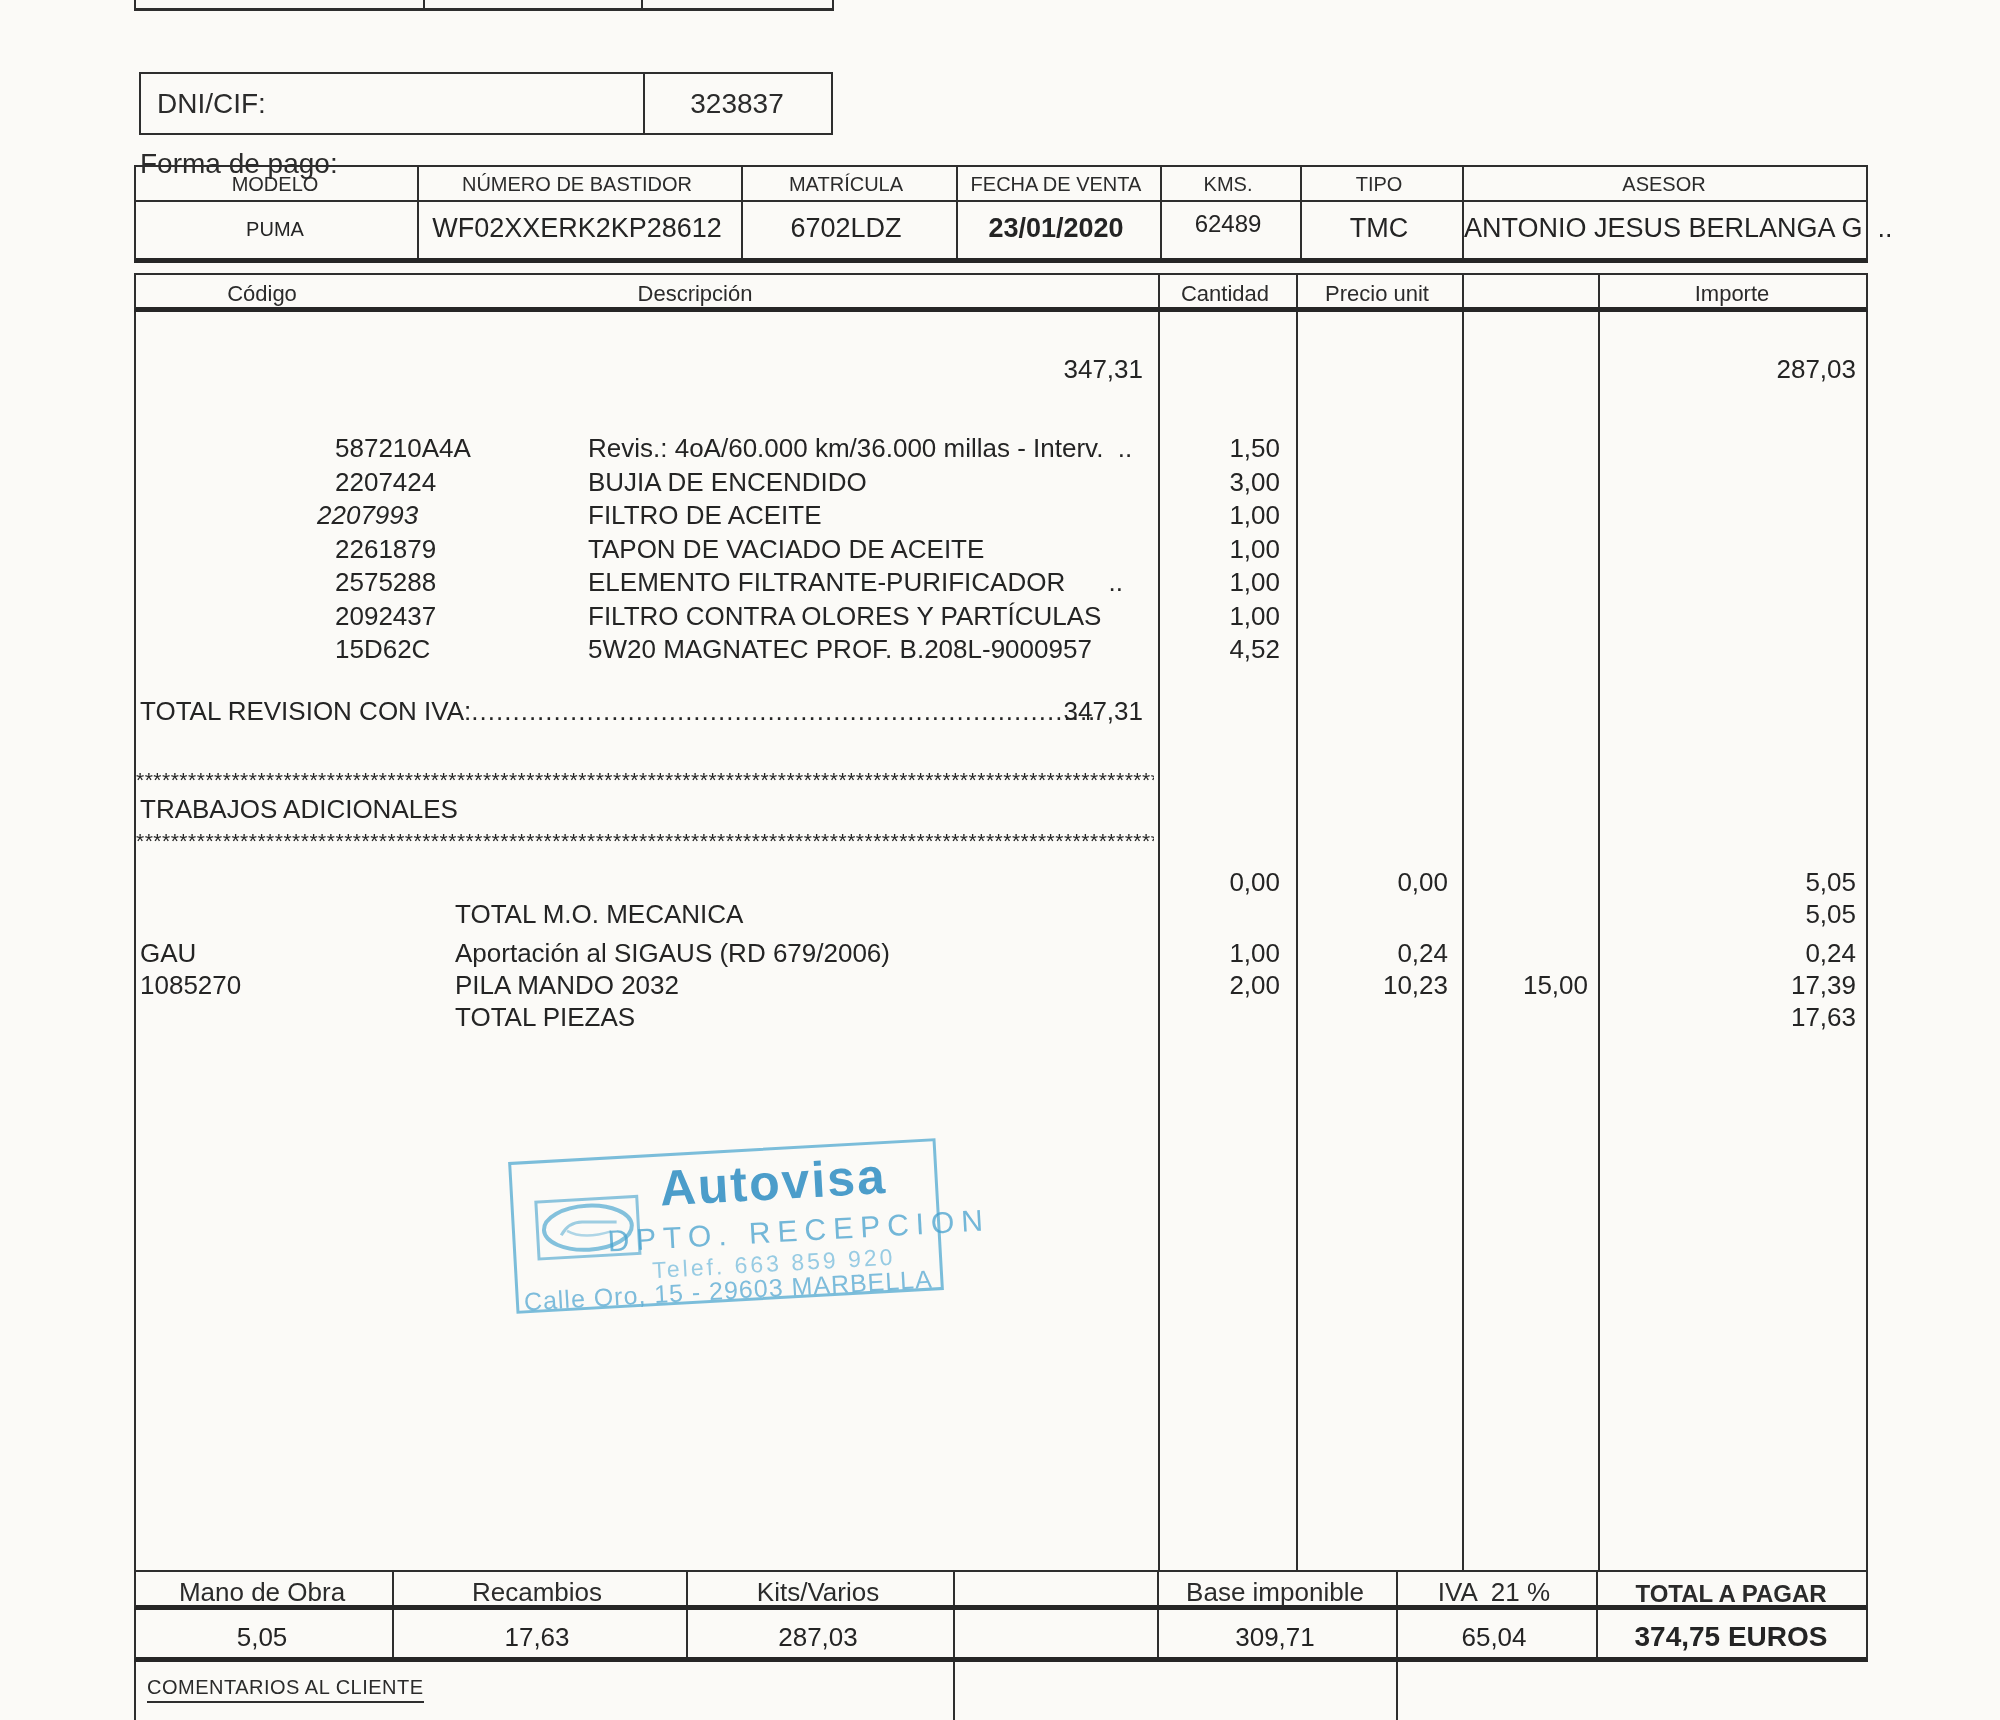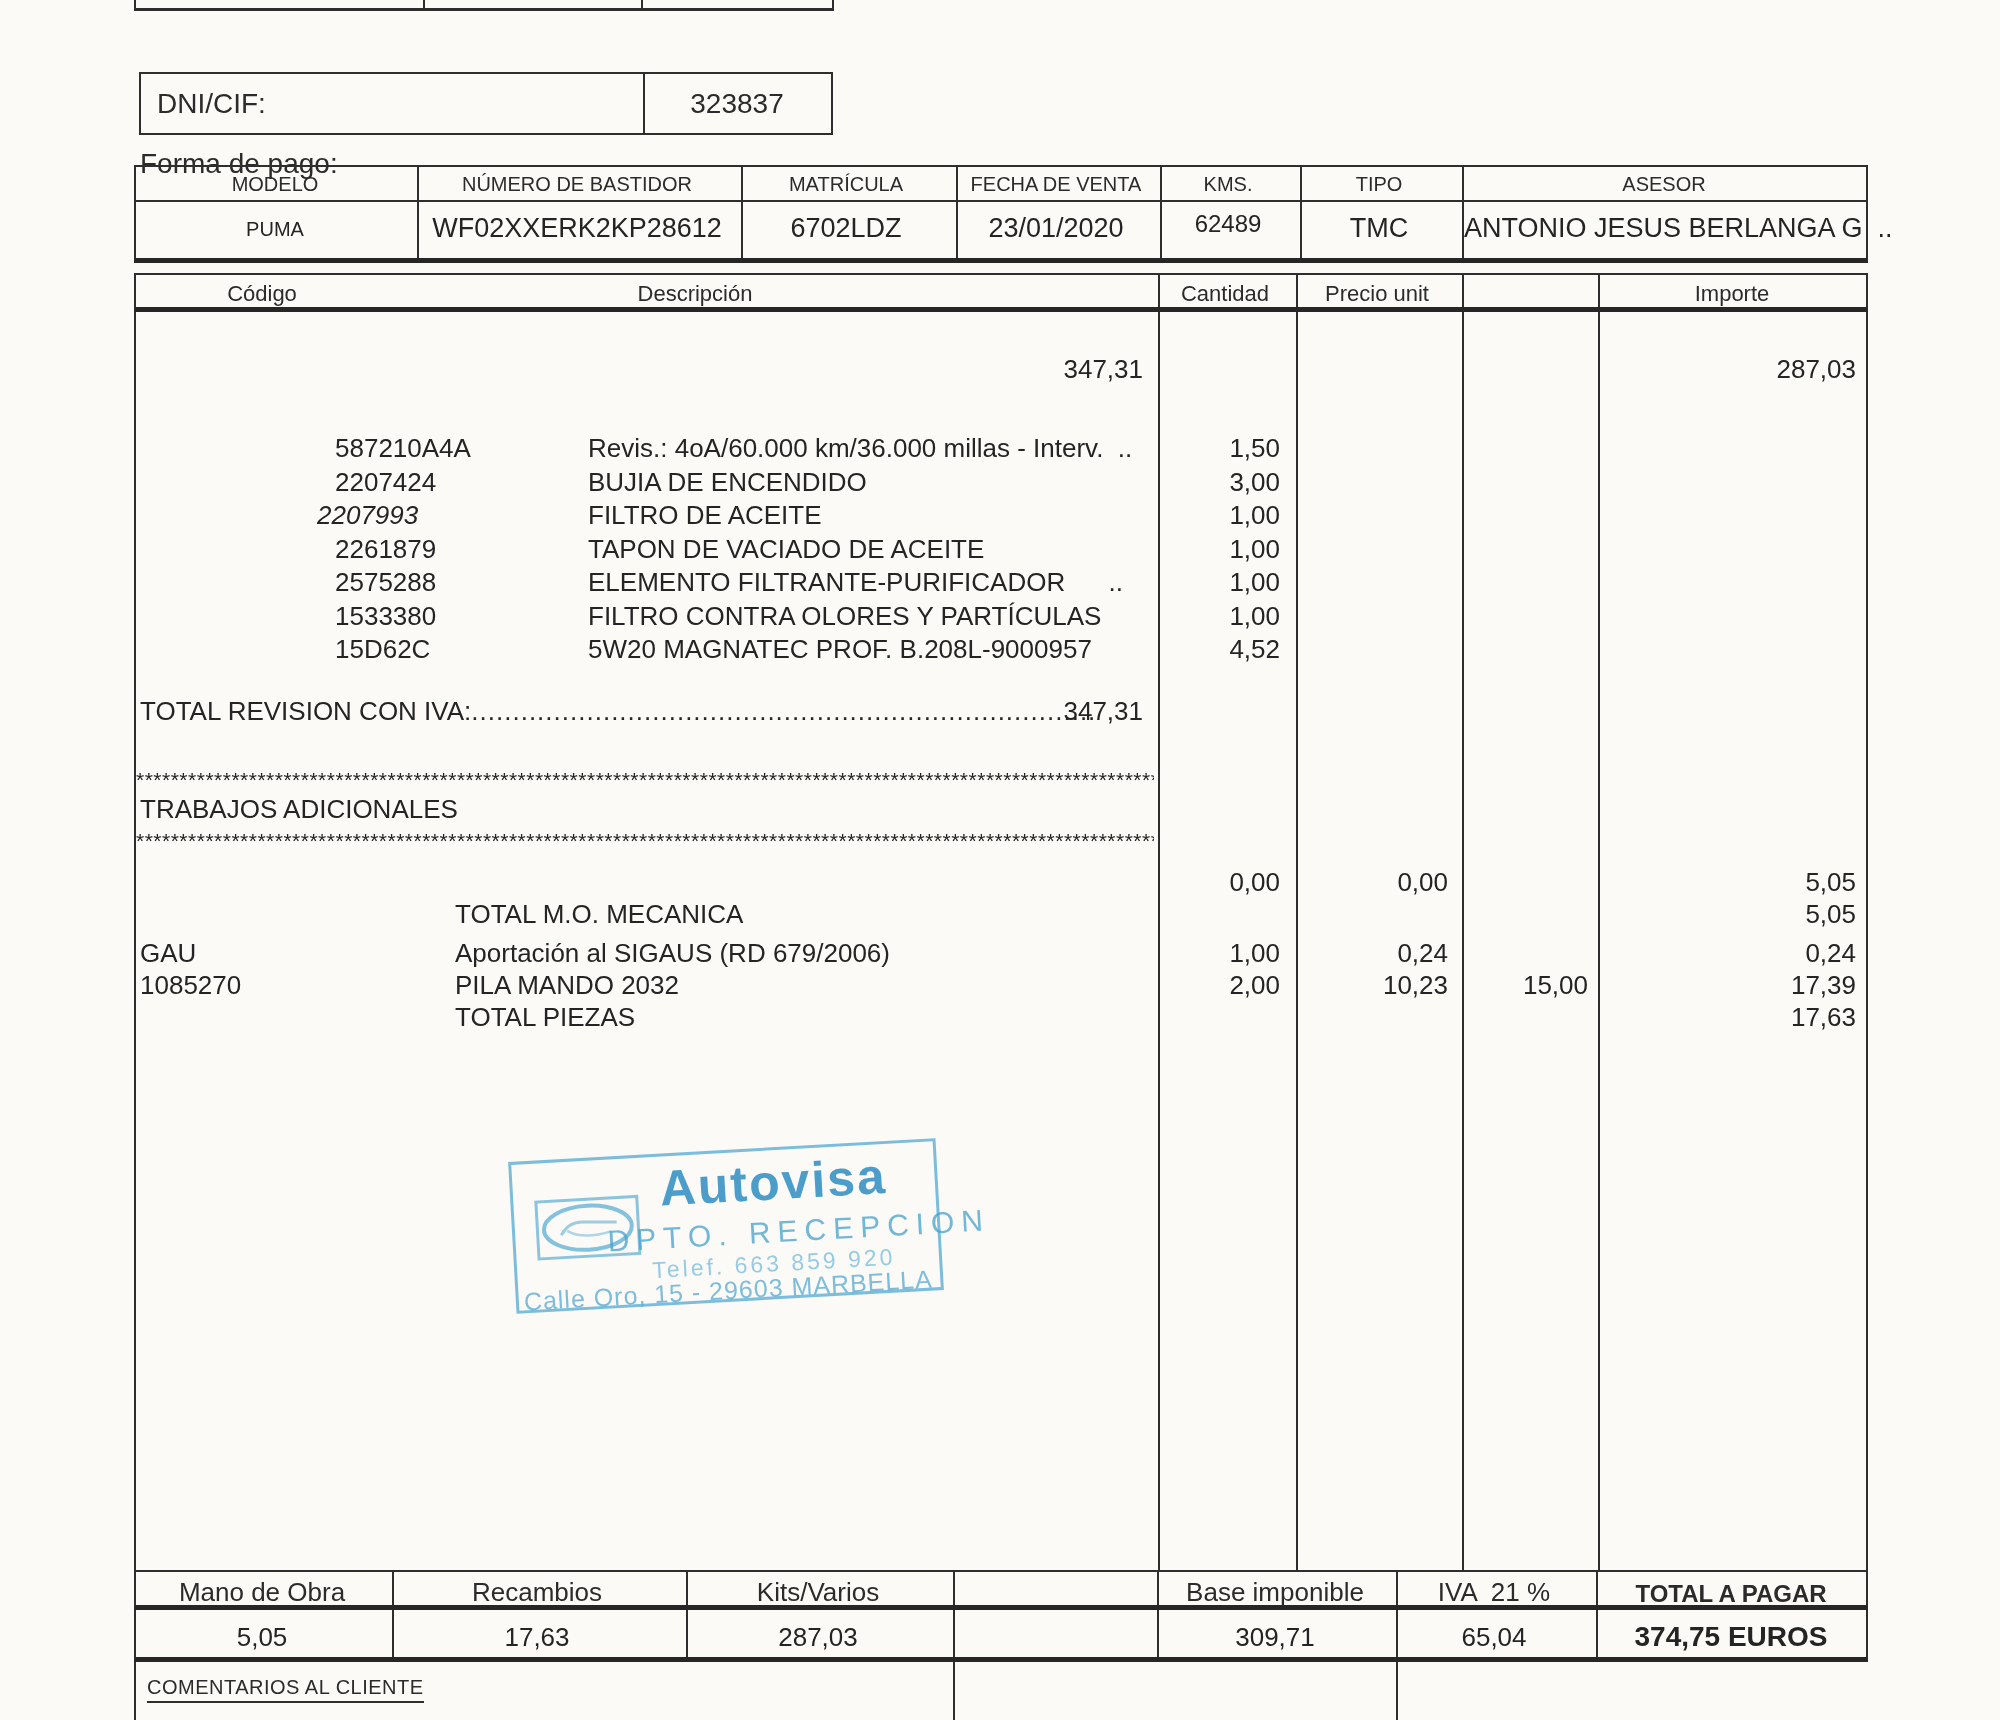--- a/index.html
+++ b/index.html
@@ -69,21 +69,21 @@
   <span class="abs f20 c" style="left:577px;top:173px;">NÚMERO DE BASTIDOR</span>
   <span class="abs f20 c" style="left:846px;top:173px;">MATRÍCULA</span>
   <span class="abs f20 c" style="left:1056px;top:173px;">FECHA DE VENTA</span>
   <span class="abs f20 c" style="left:1228px;top:173px;">KMS.</span>
   <span class="abs f20 c" style="left:1379px;top:173px;">TIPO</span>
   <span class="abs f20 c" style="left:1664px;top:173px;">ASESOR</span>
 
   <span class="abs f20 c ink" style="left:275px;top:218px;">PUMA</span>
   <span class="abs f27 c ink" style="left:577px;top:213px;">WF02XXERK2KP28612</span>
   <span class="abs f27 c ink" style="left:846px;top:213px;">6702LDZ</span>
-  <span class="abs f27 c ink" style="left:1056px;top:213px;">23/01/2020</span>
+  <span class="abs f27 c ink" style="left:1056px;top:213px;font-weight:bold;">23/01/2020</span>
   <span class="abs f24 c ink" style="left:1228px;top:210px;">62489</span>
   <span class="abs f27 c ink" style="left:1379px;top:213px;">TMC</span>
   <span class="abs f27 ink" style="left:1464px;top:213px;">ANTONIO JESUS BERLANGA G  ..</span>
 
   <div class="box" style="left:134px;top:273px;width:1734px;height:39px;border:2px solid #2e2e2e;border-bottom:5px solid #262626;">
     <div class="vl" style="left:1022px"></div>
     <div class="vl" style="left:1160px"></div>
     <div class="vl" style="left:1326px"></div>
     <div class="vl" style="left:1462px"></div>
   </div>
@@ -116,21 +116,21 @@
   <span class="abs f26 r ink" style="left:1060px;top:501px;width:220px;">1,00</span>
 
   <span class="abs f26 ink" style="left:335px;top:535px;">2261879</span>
   <span class="abs f26 ink" style="left:588px;top:535px;">TAPON DE VACIADO DE ACEITE</span>
   <span class="abs f26 r ink" style="left:1060px;top:535px;width:220px;">1,00</span>
 
   <span class="abs f26 ink" style="left:335px;top:568px;">2575288</span>
   <span class="abs f26 ink" style="left:588px;top:568px;text-align:center;">ELEMENTO FILTRANTE-PURIFICADOR      ..</span>
   <span class="abs f26 r ink" style="left:1060px;top:568px;width:220px;">1,00</span>
 
-  <span class="abs f26 ink" style="left:335px;top:602px;">1533380</span>
+  <span class="abs f26 ink" style="left:335px;top:602px;">2092437</span>
   <span class="abs f26 ink" style="left:588px;top:602px;">FILTRO CONTRA OLORES Y PARTÍCULAS</span>
   <span class="abs f26 r ink" style="left:1060px;top:602px;width:220px;">1,00</span>
 
   <span class="abs f26 ink" style="left:335px;top:635px;">15D62C</span>
   <span class="abs f26 ink" style="left:588px;top:635px;">5W20 MAGNATEC PROF. B.208L-9000957</span>
   <span class="abs f26 r ink" style="left:1060px;top:635px;width:220px;">4,52</span>
 
   <div class="abs leader" style="left:140px;top:697px;width:955px;">
     <span class="f26 lbl ink">TOTAL REVISION CON IVA:</span>
     <span class="f26 dots ink">......................................................................................................................</span>

